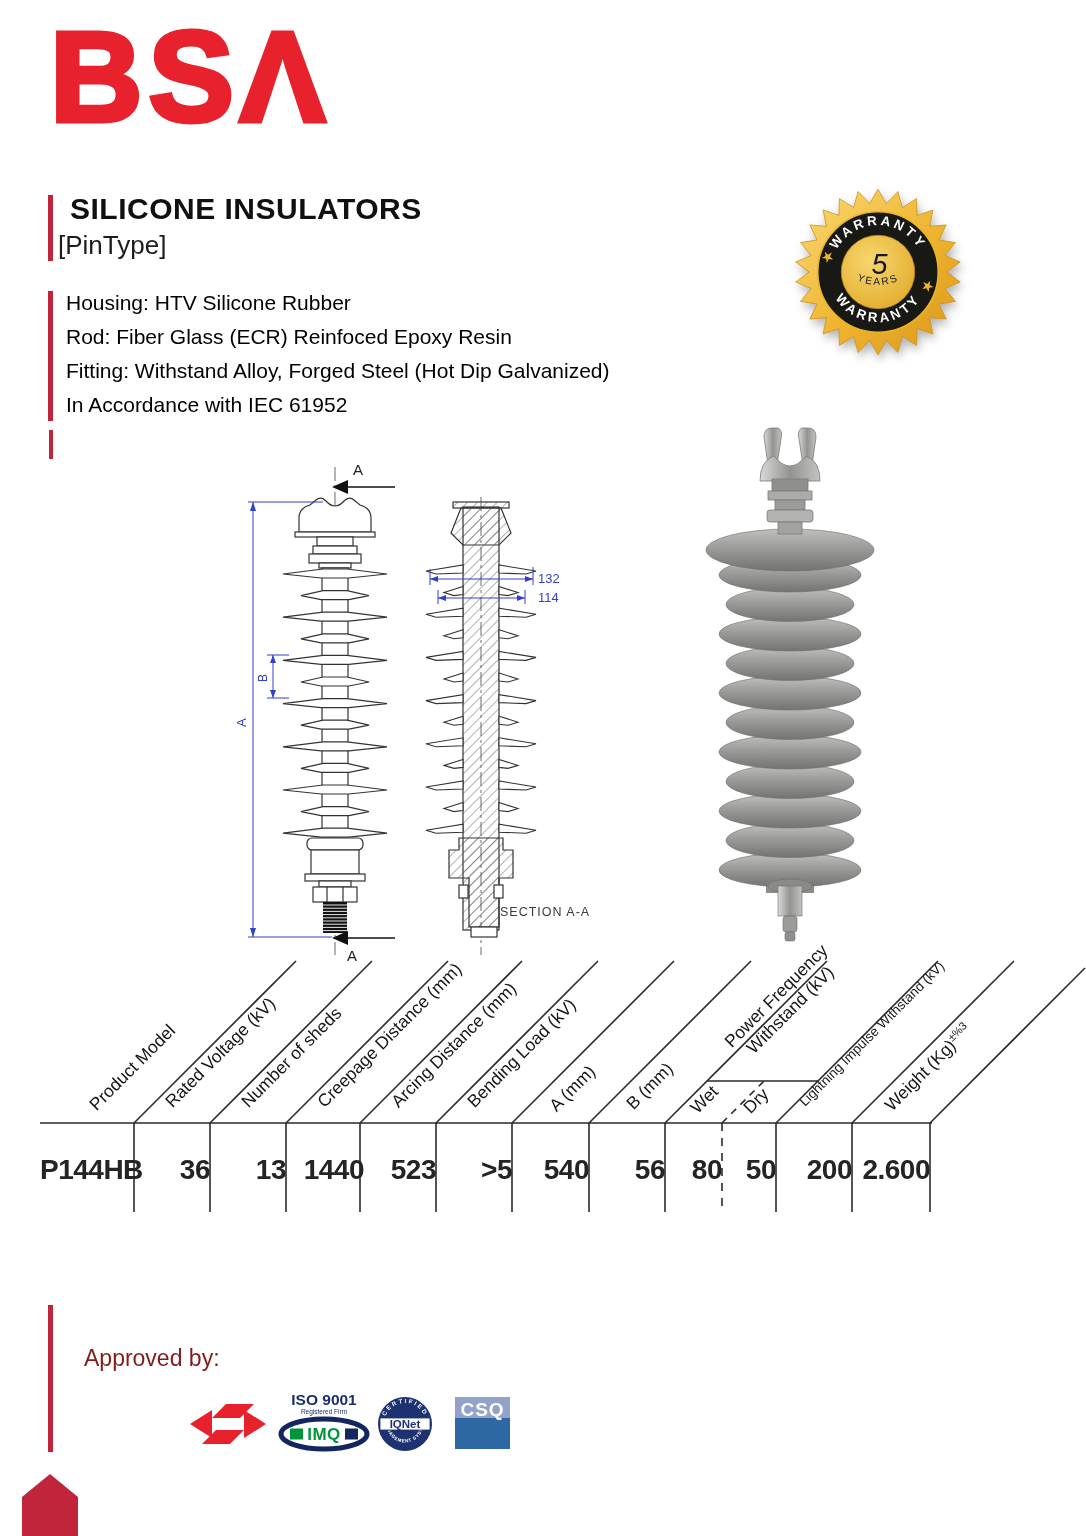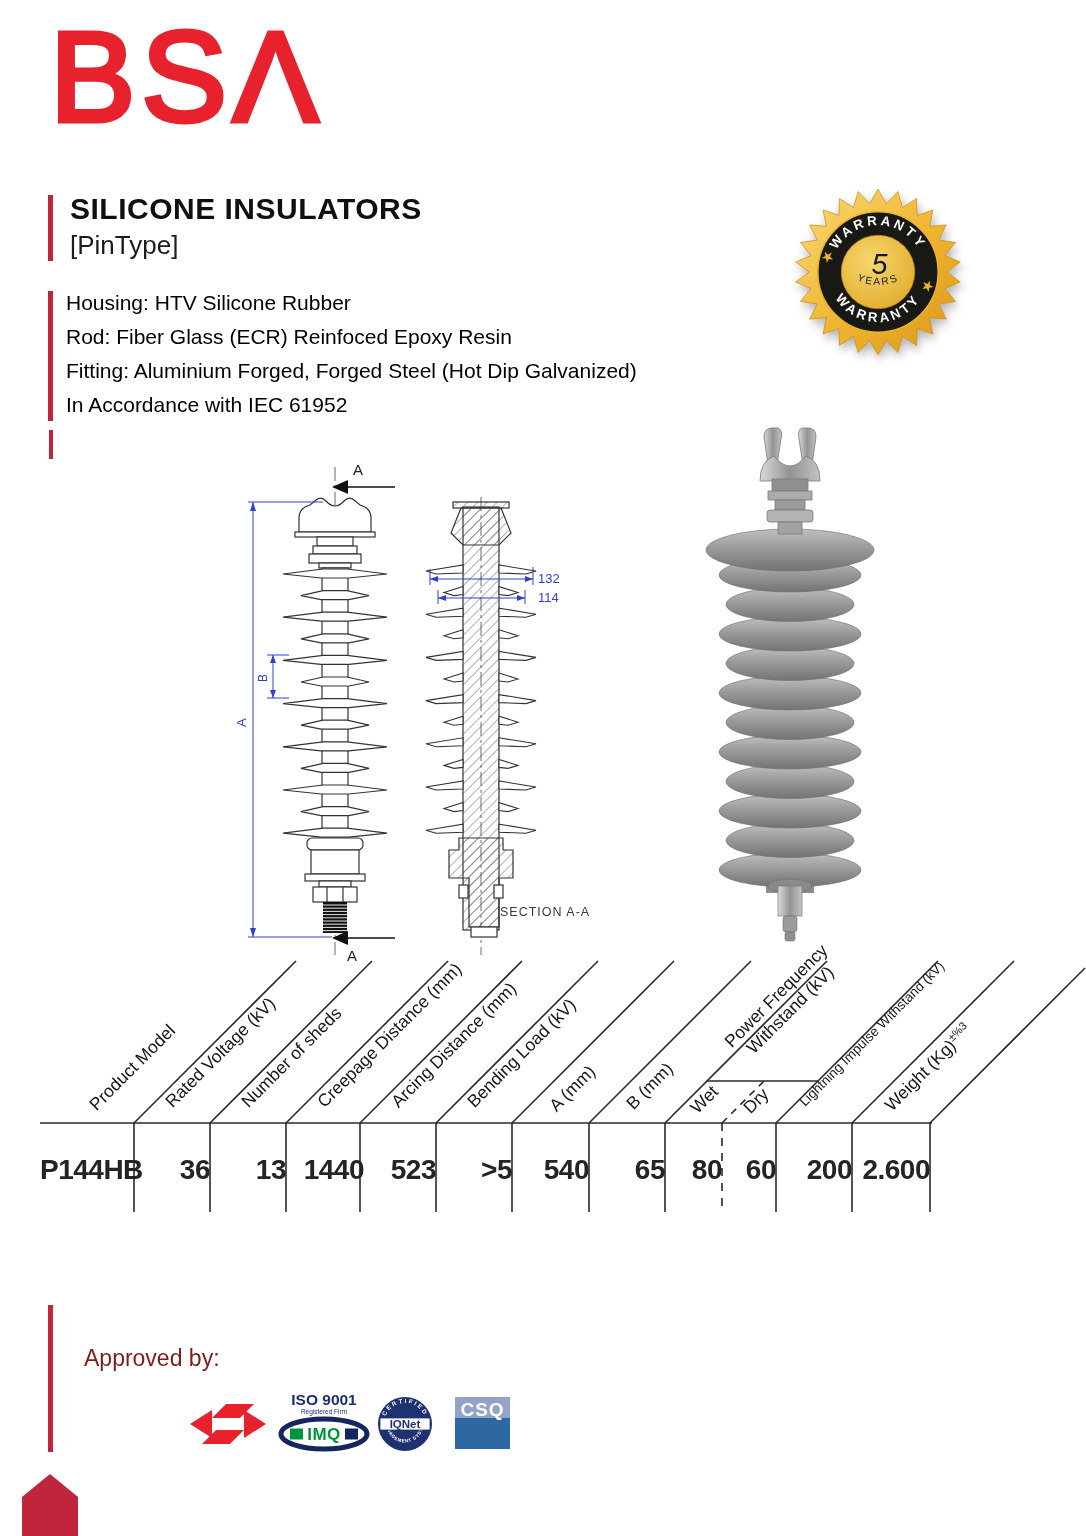--- a/index.html
+++ b/index.html
@@ -1,23 +1,23 @@
 <!DOCTYPE html>
 <html><head>
 <meta charset="utf-8">
 <style>
   *{margin:0;padding:0;box-sizing:border-box}
   html,body{background:#fff}
   body{font-family:"Liberation Sans",sans-serif}
   #page{position:relative;width:1086px;height:1536px;background:#fff;overflow:hidden}
   .bar{position:absolute;background:#c0253c}
-  .brand{position:absolute;left:50px;top:12px;font-size:128px;line-height:130px;font-weight:400;
+  .brand{position:absolute;left:50px;top:12px;font-size:128px;line-height:130px;font-weight:700;
          color:#e8222d;-webkit-text-stroke:5px #e8222d;letter-spacing:6px}
   .title{position:absolute;left:70px;top:192px;font-size:30px;font-weight:bold;color:#101010;letter-spacing:.5px}
-  .subtitle{position:absolute;left:70px;top:230px;font-size:26px;color:#1c1c1c}
+  .subtitle{position:absolute;left:58px;top:230px;font-size:26px;color:#1c1c1c}
   .specs{position:absolute;left:66px;top:286px}
   .spec{font-size:21px;color:#000000;line-height:34px;white-space:nowrap}
   .ident{position:absolute;left:66px;top:432px;font-size:21px;color:#333;white-space:nowrap}
   .th{position:absolute;transform-origin:0 100%;transform:rotate(-45deg);white-space:nowrap;
       font-size:17.5px;color:#161616;height:22px;line-height:22px}
   .th-small{font-size:13.5px}
   .th sup{font-size:11px}
   .td{position:absolute;top:1150px;height:40px;line-height:40px;text-align:right;
       font-size:28px;font-weight:700;color:#242424;letter-spacing:-.5px}
   .groupth{position:absolute;left:737px;top:1037px;width:170px;transform-origin:0 100%;
@@ -36,21 +36,21 @@
   <div class="brand">BSΛ</div>
 
   <div class="bar" style="left:48px;top:195px;width:5px;height:66px"></div>
   <div class="title">SILICONE INSULATORS</div>
   <div class="subtitle">[PinType]</div>
 
   <div class="bar" style="left:48px;top:291px;width:5px;height:130px"></div>
   <div class="specs">
     <div class="spec">Housing: HTV Silicone Rubber</div>
     <div class="spec">Rod: Fiber Glass (ECR) Reinfoced Epoxy Resin</div>
-    <div class="spec">Fitting: Aluminium Forged, Forged Steel (Hot Dip Galvanized)</div>
+    <div class="spec">Fitting: Withstand Alloy, Forged Steel (Hot Dip Galvanized)</div>
     <div class="spec">In Accordance with IEC 61952</div>
   </div>
   <div class="bar" style="left:49px;top:430px;width:4px;height:29px"></div>
 
   <svg style="left:792px;top:186px;filter:drop-shadow(2px 5px 5px rgba(0,0,0,.30))" width="172" height="172" viewBox="0 0 220 220">
     <defs>
       <linearGradient id="gGold" x1="0" y1="0" x2="1" y2="1">
         <stop offset="0" stop-color="#f9da78"></stop>
           <stop offset=".55" stop-color="#efb42e"></stop>
           <stop offset="1" stop-color="#d8961b"></stop>
@@ -317,23 +317,23 @@
     <div>Withstand (kV)</div>
   </div>
 
   <div class="td" style="left:40px;width:94px">P144HB</div>
   <div class="td" style="left:134px;width:76px">36</div>
   <div class="td" style="left:210px;width:76px">13</div>
   <div class="td" style="left:286px;width:78px">1440</div>
   <div class="td" style="left:360px;width:76px">523</div>
   <div class="td" style="left:436px;width:76px">&gt;5</div>
   <div class="td" style="left:512px;width:77px">540</div>
-  <div class="td" style="left:589px;width:76px">65</div>
+  <div class="td" style="left:589px;width:76px">56</div>
   <div class="td" style="left:665px;width:57px">80</div>
-  <div class="td" style="left:722px;width:54px">60</div>
+  <div class="td" style="left:722px;width:54px">50</div>
   <div class="td" style="left:776px;width:76px">200</div>
   <div class="td" style="left:852px;width:78px">2.600</div>
 
   <div class="bar" style="left:48px;top:1305px;width:5px;height:147px"></div>
   <div class="approved">Approved by:</div>
 
   <svg style="left:188px;top:1398px" width="80" height="52" viewBox="0 0 80 52">
     <g fill="#e8222d">
       <polygon points="2,26 24,12 24,40"></polygon>
       <polygon points="24,20 52,20 66,6 38,6"></polygon>

